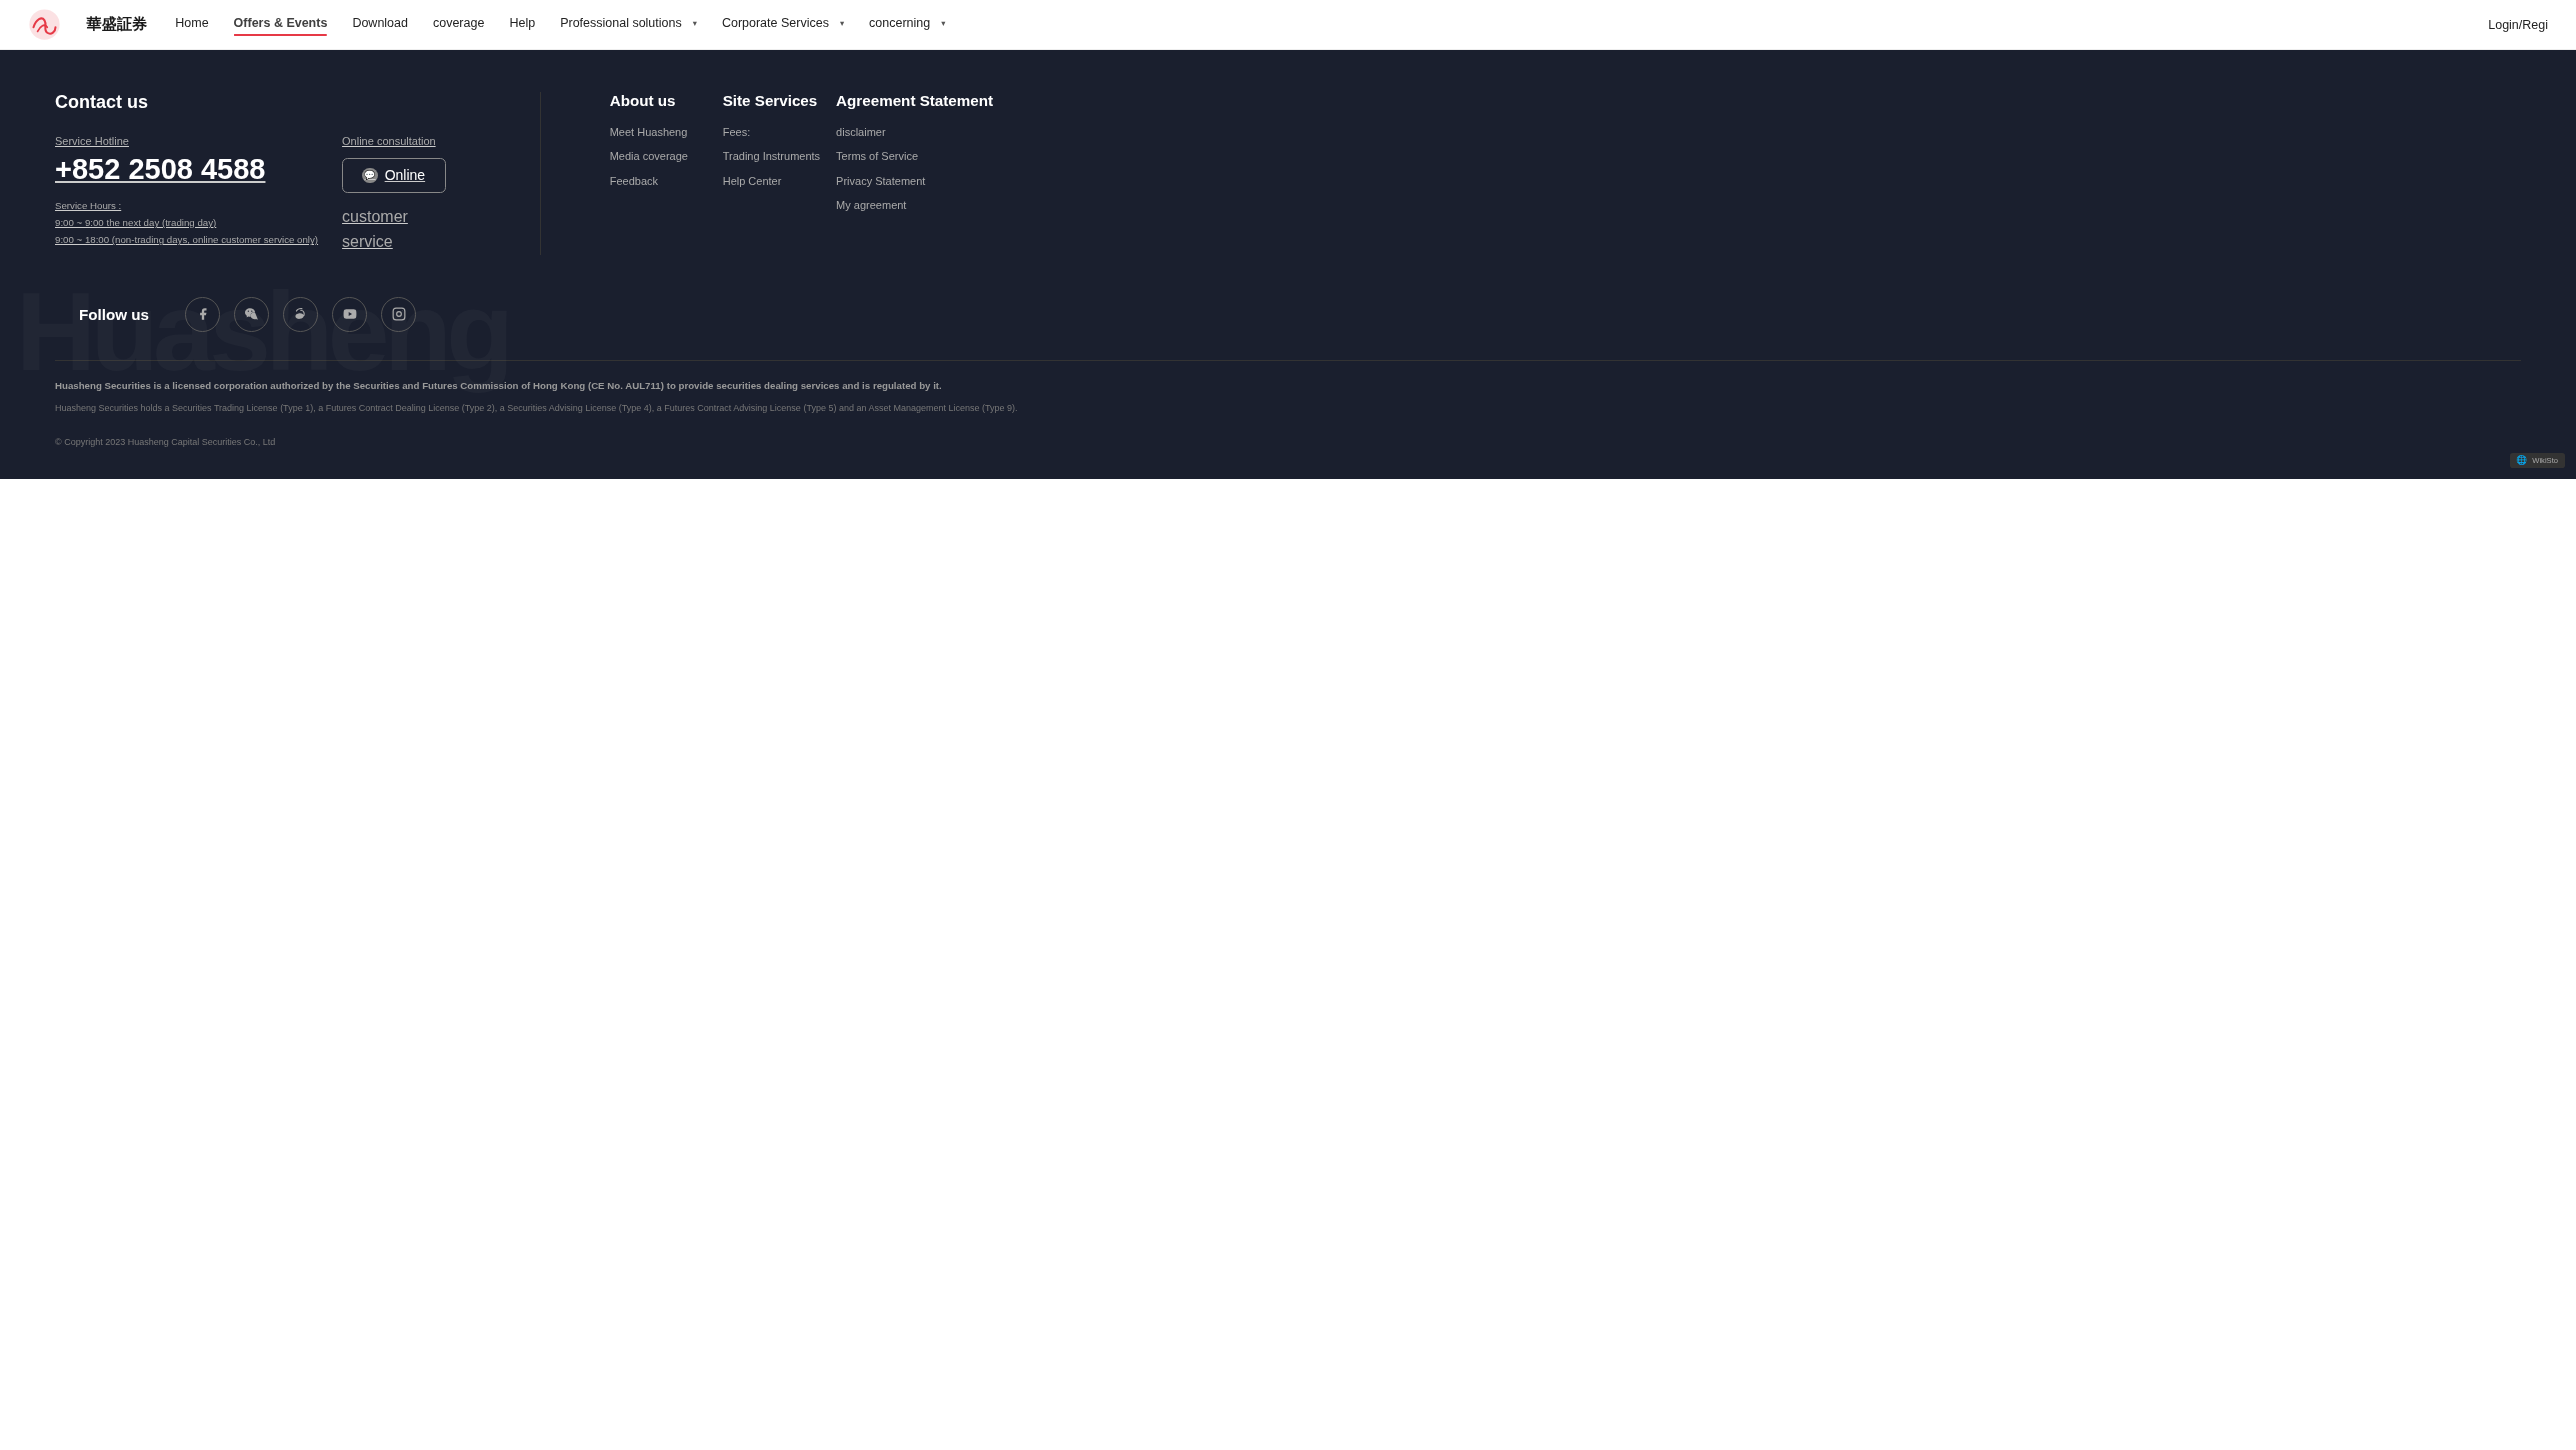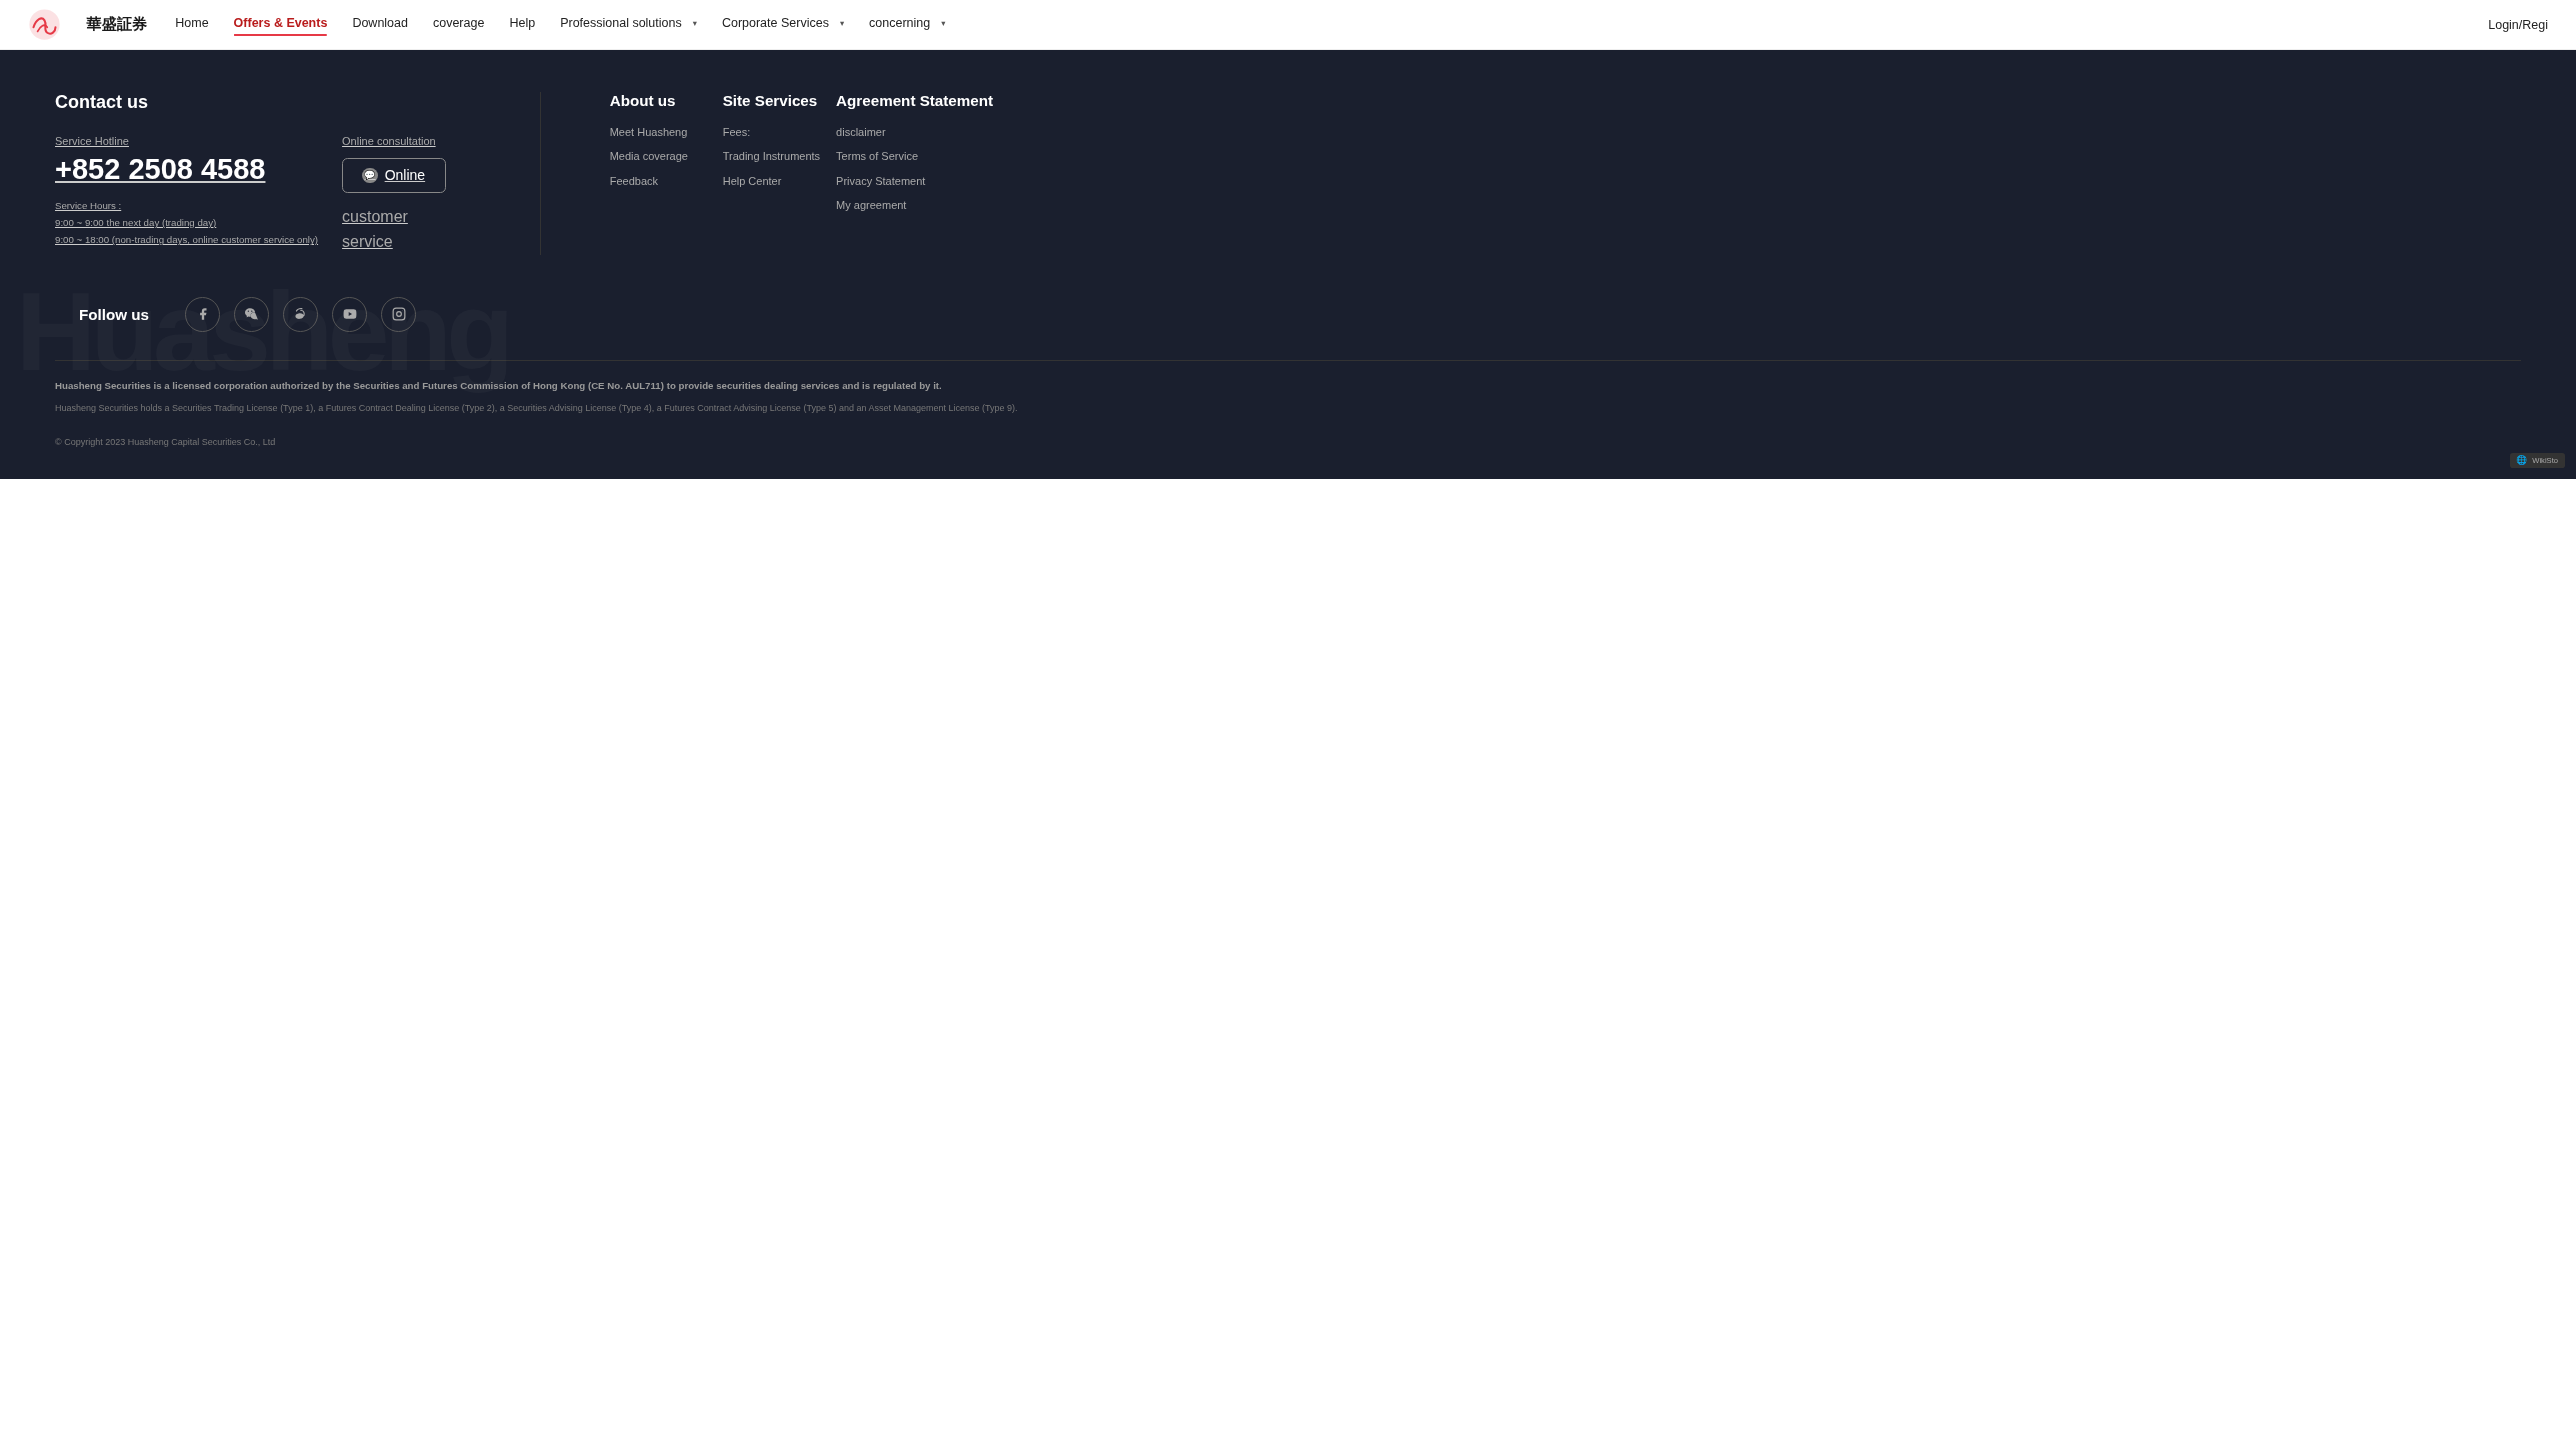--- a/index.html
+++ b/index.html
@@ -41,21 +41,21 @@
     .nav-item {
       font-size: 12.5px;
       color: #222;
       cursor: pointer;
       white-space: nowrap;
       position: relative;
       padding-bottom: 2.8px;
     }
     .nav-item.active {
       font-weight: bold;
-      color: #b91c1c;
+      color: #404040;
     }
     .nav-item.active::after {
       content: '';
       position: absolute;
       bottom: -2.8px;
       left: 0;
       width: 100%;
       height: 2.1px;
       background: #e63946;
       border-radius: 1.4px;

